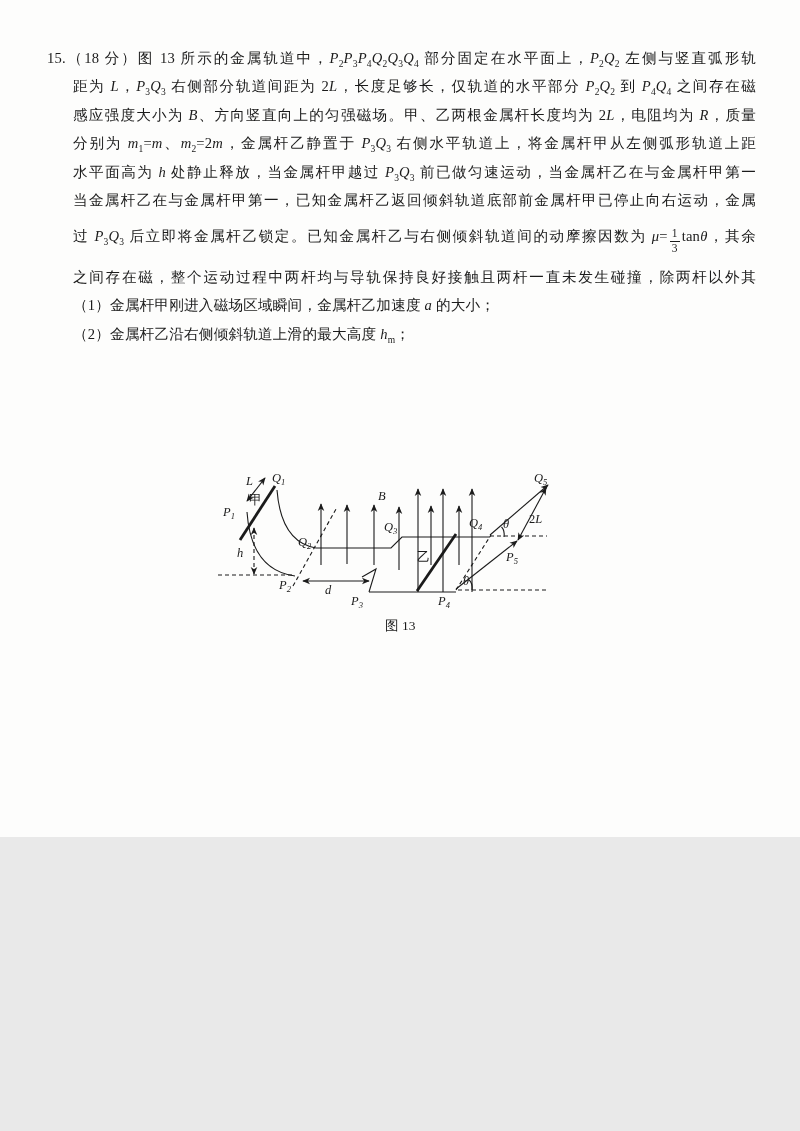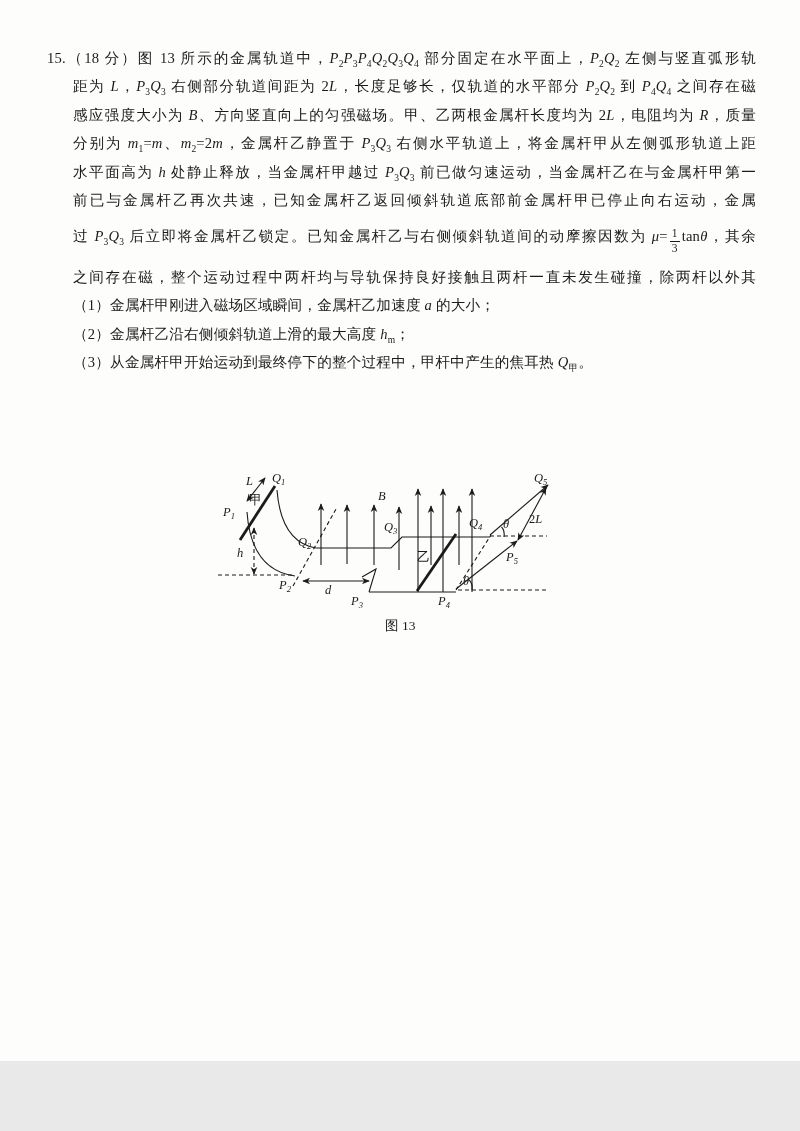--- a/index.html
+++ b/index.html
@@ -2,21 +2,21 @@
 <html><head>
 <meta charset="utf-8">
 <style>
   html,body{margin:0;padding:0;}
   body{
     width:800px;height:1131px;
     background:#e9e9e9;
     font-family:"Liberation Serif","DejaVu Serif",serif;
   }
   .sheet{
-    position:relative;width:800px;height:1061px;
+    position:relative;width:800px;height:837px;
     background:#fdfdfc;color:#1b1b1b;overflow:hidden;
   }
   #text-block{
     position:absolute;left:47px;top:44px;width:709px;
   }
   .tline{
     font-size:14.6px;line-height:28.45px;min-height:28.45px;
     letter-spacing:0.2px;
   }
   .tline.just{text-align:justify;text-align-last:justify;}
@@ -47,26 +47,25 @@
 <body>
 
 <div class="sheet">
 
   <div id="text-block">
       <div class="tline just">15.（18 分）图 13 所示的金属轨道中，<i>P</i><sub>2</sub><i>P</i><sub>3</sub><i>P</i><sub>4</sub><i>Q</i><sub>2</sub><i>Q</i><sub>3</sub><i>Q</i><sub>4</sub> 部分固定在水平面上，<i>P</i><sub>2</sub><i>Q</i><sub>2</sub> 左侧与竖直弧形轨</div>
       <div class="tline just ind">距为 <i>L</i>，<i>P</i><sub>3</sub><i>Q</i><sub>3</sub> 右侧部分轨道间距为 2<i>L</i>，长度足够长，仅轨道的水平部分 <i>P</i><sub>2</sub><i>Q</i><sub>2</sub> 到 <i>P</i><sub>4</sub><i>Q</i><sub>4</sub> 之间存在磁</div>
       <div class="tline just ind">感应强度大小为 <i>B</i>、方向竖直向上的匀强磁场。甲、乙两根金属杆长度均为 2<i>L</i>，电阻均为 <i>R</i>，质量</div>
       <div class="tline just ind">分别为 <i>m</i><sub>1</sub>=<i>m</i>、<i>m</i><sub>2</sub>=2<i>m</i>，金属杆乙静置于 <i>P</i><sub>3</sub><i>Q</i><sub>3</sub> 右侧水平轨道上，将金属杆甲从左侧弧形轨道上距</div>
       <div class="tline just ind">水平面高为 <i>h</i> 处静止释放，当金属杆甲越过 <i>P</i><sub>3</sub><i>Q</i><sub>3</sub> 前已做匀速运动，当金属杆乙在与金属杆甲第一</div>
-      <div class="tline just ind">前已与金属杆乙再次共速，已知金属杆乙返回倾斜轨道底部前金属杆甲已停止向右运动，金属</div>
+      <div class="tline just ind">当金属杆乙在与金属杆甲第一，已知金属杆乙返回倾斜轨道底部前金属杆甲已停止向右运动，金属</div>
       <div class="tline just ind tall">过 <i>P</i><sub>3</sub><i>Q</i><sub>3</sub> 后立即将金属杆乙锁定。已知金属杆乙与右侧倾斜轨道间的动摩擦因数为 <i>μ</i>=<span class="frac"><span class="fn">1</span><span class="fd">3</span></span>tan<i>θ</i>，其余</div>
       <div class="tline just ind">之间存在磁，整个运动过程中两杆均与导轨保持良好接触且两杆一直未发生碰撞，除两杆以外其</div>
       <div class="tline ind">（1）金属杆甲刚进入磁场区域瞬间，金属杆乙加速度 <i>a</i> 的大小；</div>
       <div class="tline ind">（2）金属杆乙沿右侧倾斜轨道上滑的最大高度 <i>h</i><sub>m</sub>；</div>
-      <div class="tline ind">（3）从金属杆甲开始运动到最终停下的整个过程中，甲杆中产生的焦耳热 <i>Q</i><sub>甲</sub>。</div>
     </div>
 
   <svg id="figure-svg" width="376" height="172" viewBox="0 0 376 172">
     <defs>
       <marker id="mA" viewBox="0 0 10 10" refX="8.5" refY="5" markerWidth="7.5" markerHeight="7.5" orient="auto-start-reverse">
         <path d="M0,1 L9.5,5 L0,9 L2.6,5 z" fill="#1b1b1b"></path>
       </marker>
     </defs>
 
     <path class="ln" d="M 64 24 Q 68 76 103 82"></path>

